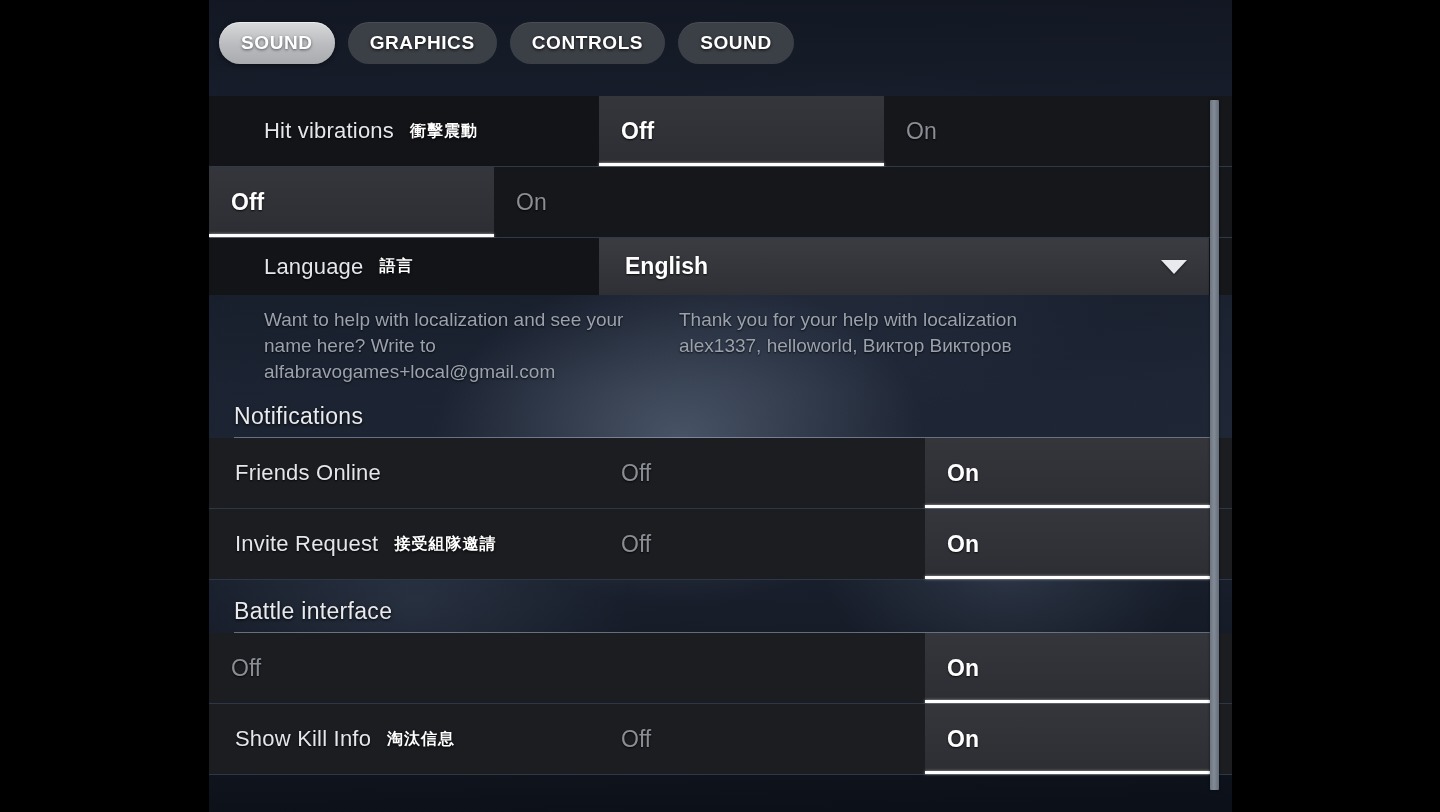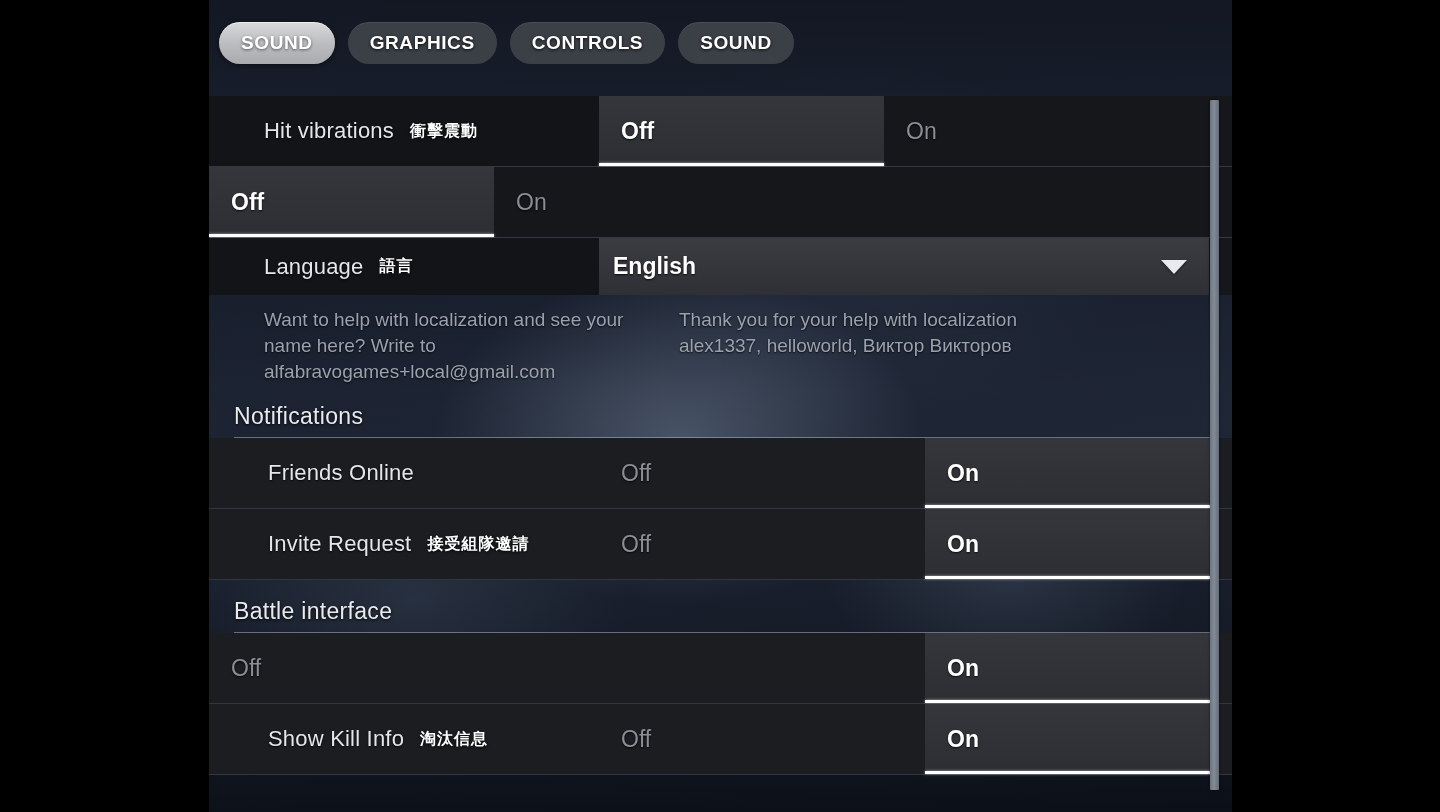--- a/index.html
+++ b/index.html
@@ -99,21 +99,21 @@
     content:""; position:absolute; left:0; right:0; bottom:0;
     height:3px; background:#ffffff;
     box-shadow:0 0 3px rgba(255,255,255,0.6);
   }
 
   
   .row.lang { height:57px; border-bottom:none; background:#15171b; }
   .row.lang .labels { background:#121418; }
   .dropdown {
     position:relative; flex:1; margin-right:23px;
-    display:flex; align-items:center; padding-left:14px;
+    display:flex; align-items:center; padding-left:26px;
     background:linear-gradient(180deg,#3a3c41 0%,#2e3035 100%);
     cursor:pointer;
   }
   .dropdown .dd-value {
     font-size:23px; font-weight:bold; color:#ffffff;
     text-shadow:0 1px 2px rgba(0,0,0,0.8);
   }
   .dd-arrow {
     position:absolute; right:22px; top:50%; transform:translateY(-50%);
     width:0; height:0;
@@ -149,21 +149,21 @@
   }
 
   
   .row2 {
     position:relative; height:71px; display:flex; align-items:stretch;
     background:#1b1d21;
     border-bottom:1px solid rgba(66,82,108,0.5);
   }
   .row2 .labels {
     width:390px; flex:0 0 390px;
-    display:flex; align-items:center; padding-left:59px;
+    display:flex; align-items:center; padding-left:26px;
   }
   .row2 .mid {
     flex:1; display:flex; align-items:center; padding-left:22px;
     cursor:pointer;
     font-size:23px; color:#8a8d93;
     text-shadow:0 1px 2px rgba(0,0,0,0.85);
   }
   .row2 .on-cell {
     position:relative; width:285px; flex:0 0 285px;
     margin-right:22px;

